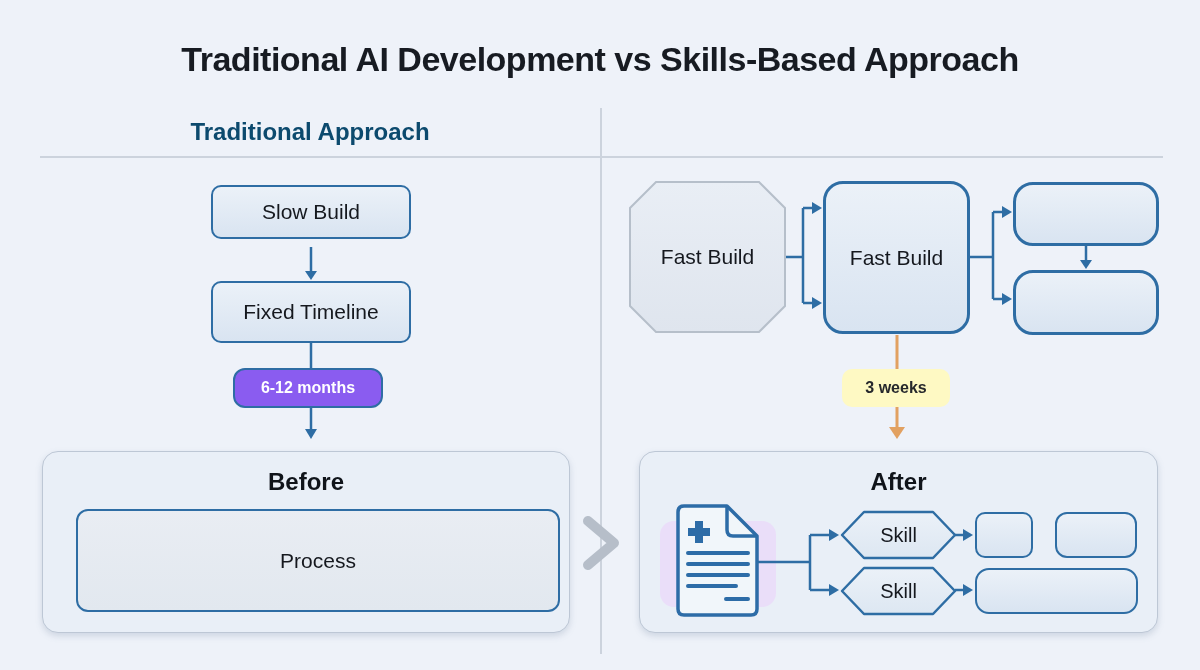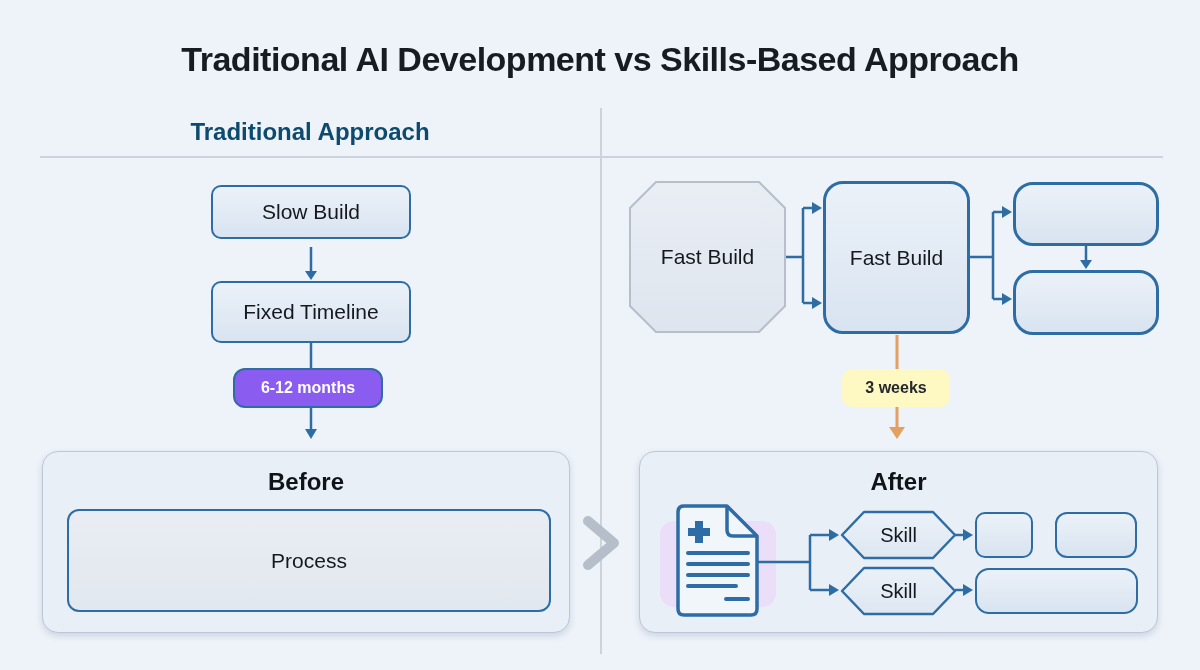--- a/index.html
+++ b/index.html
@@ -81,21 +81,21 @@
     box-shadow:0 3px 6px rgba(110,130,160,0.25);
     z-index:1;box-sizing:border-box;
   }
   #before-panel{left:42px;top:451px;width:528px;height:182px;}
   #after-panel{left:639px;top:451px;width:519px;height:182px;}
   .panel-title{
     position:absolute;left:0;top:16px;width:100%;
     text-align:center;font-size:24px;font-weight:700;color:#10141a;
   }
   #process-box{
-    left:67px;top:509px;width:484px;height:103px;
+    left:76px;top:509px;width:484px;height:103px;
     border:2.5px solid #2e6da4;border-radius:12px;
     background:linear-gradient(180deg,#e9edf3 0%,#e2e8ef 100%);
     display:flex;align-items:center;justify-content:center;
     font-size:21px;color:#15181e;z-index:3;box-sizing:border-box;
   }
   #doc-bg{
     left:660px;top:521px;width:116px;height:86px;
     background:#eadef9;border-radius:14px;z-index:3;
   }
   #overlay{left:0;top:0;z-index:5;pointer-events:none;}

